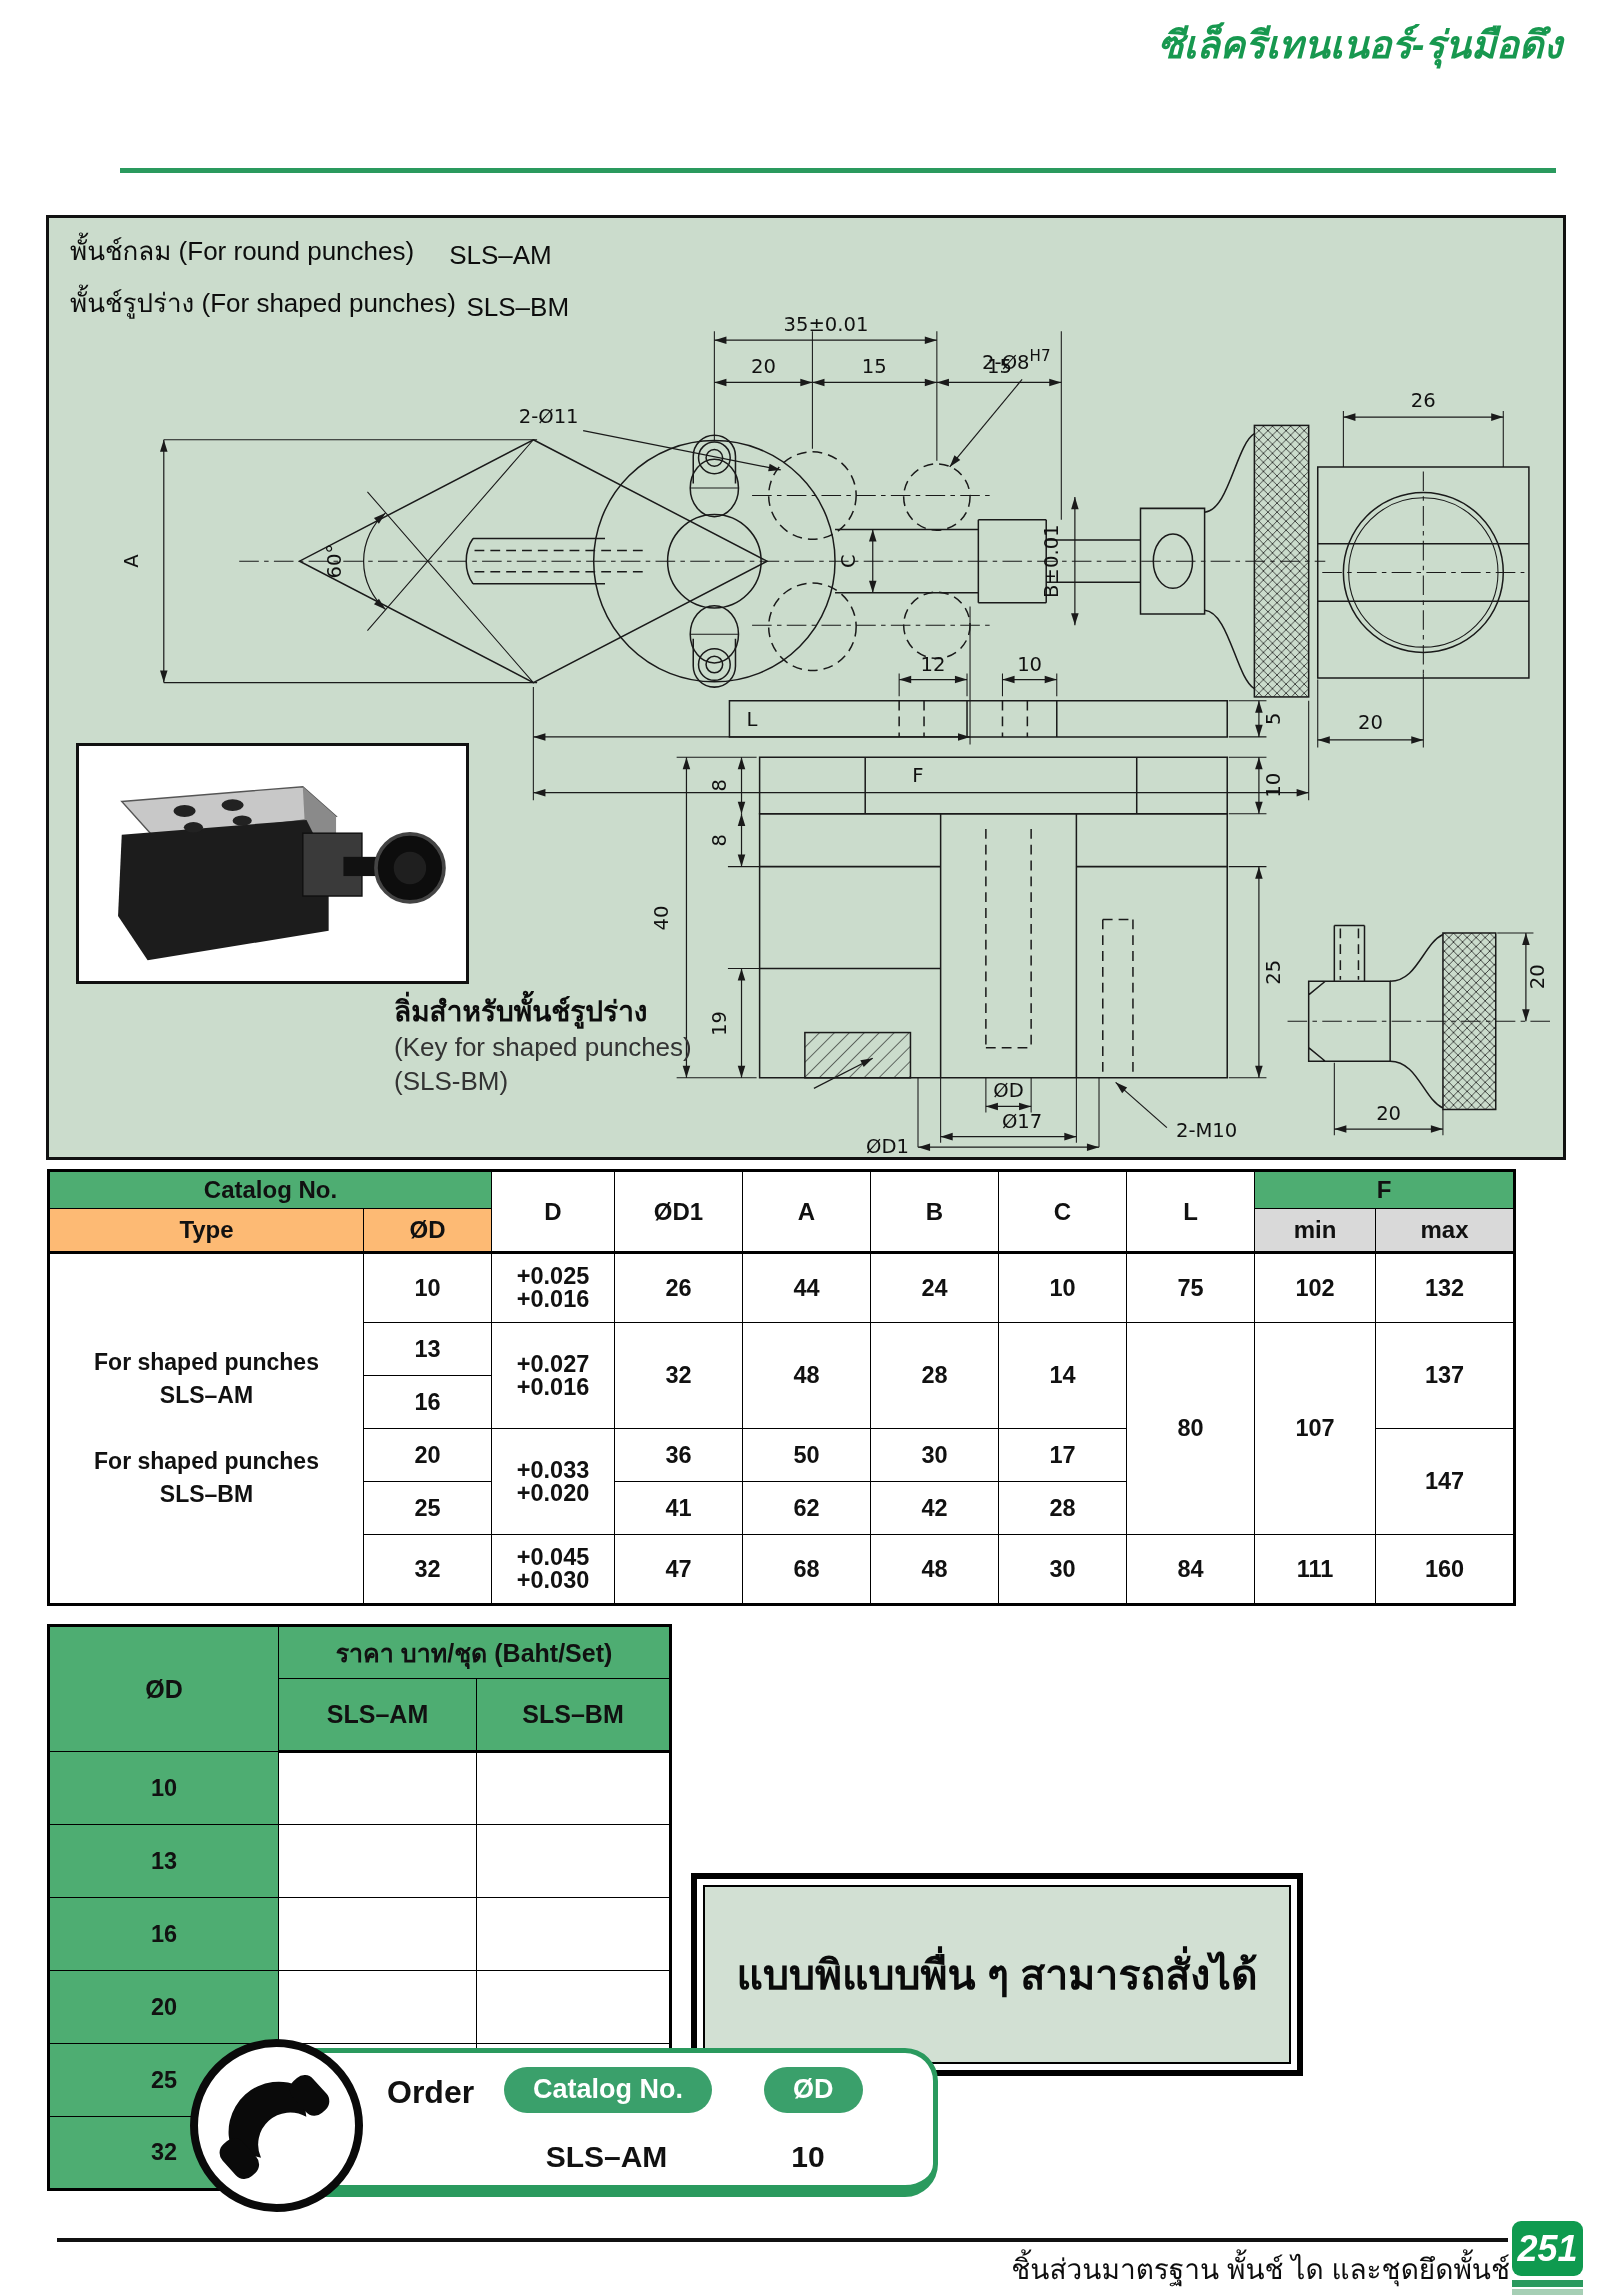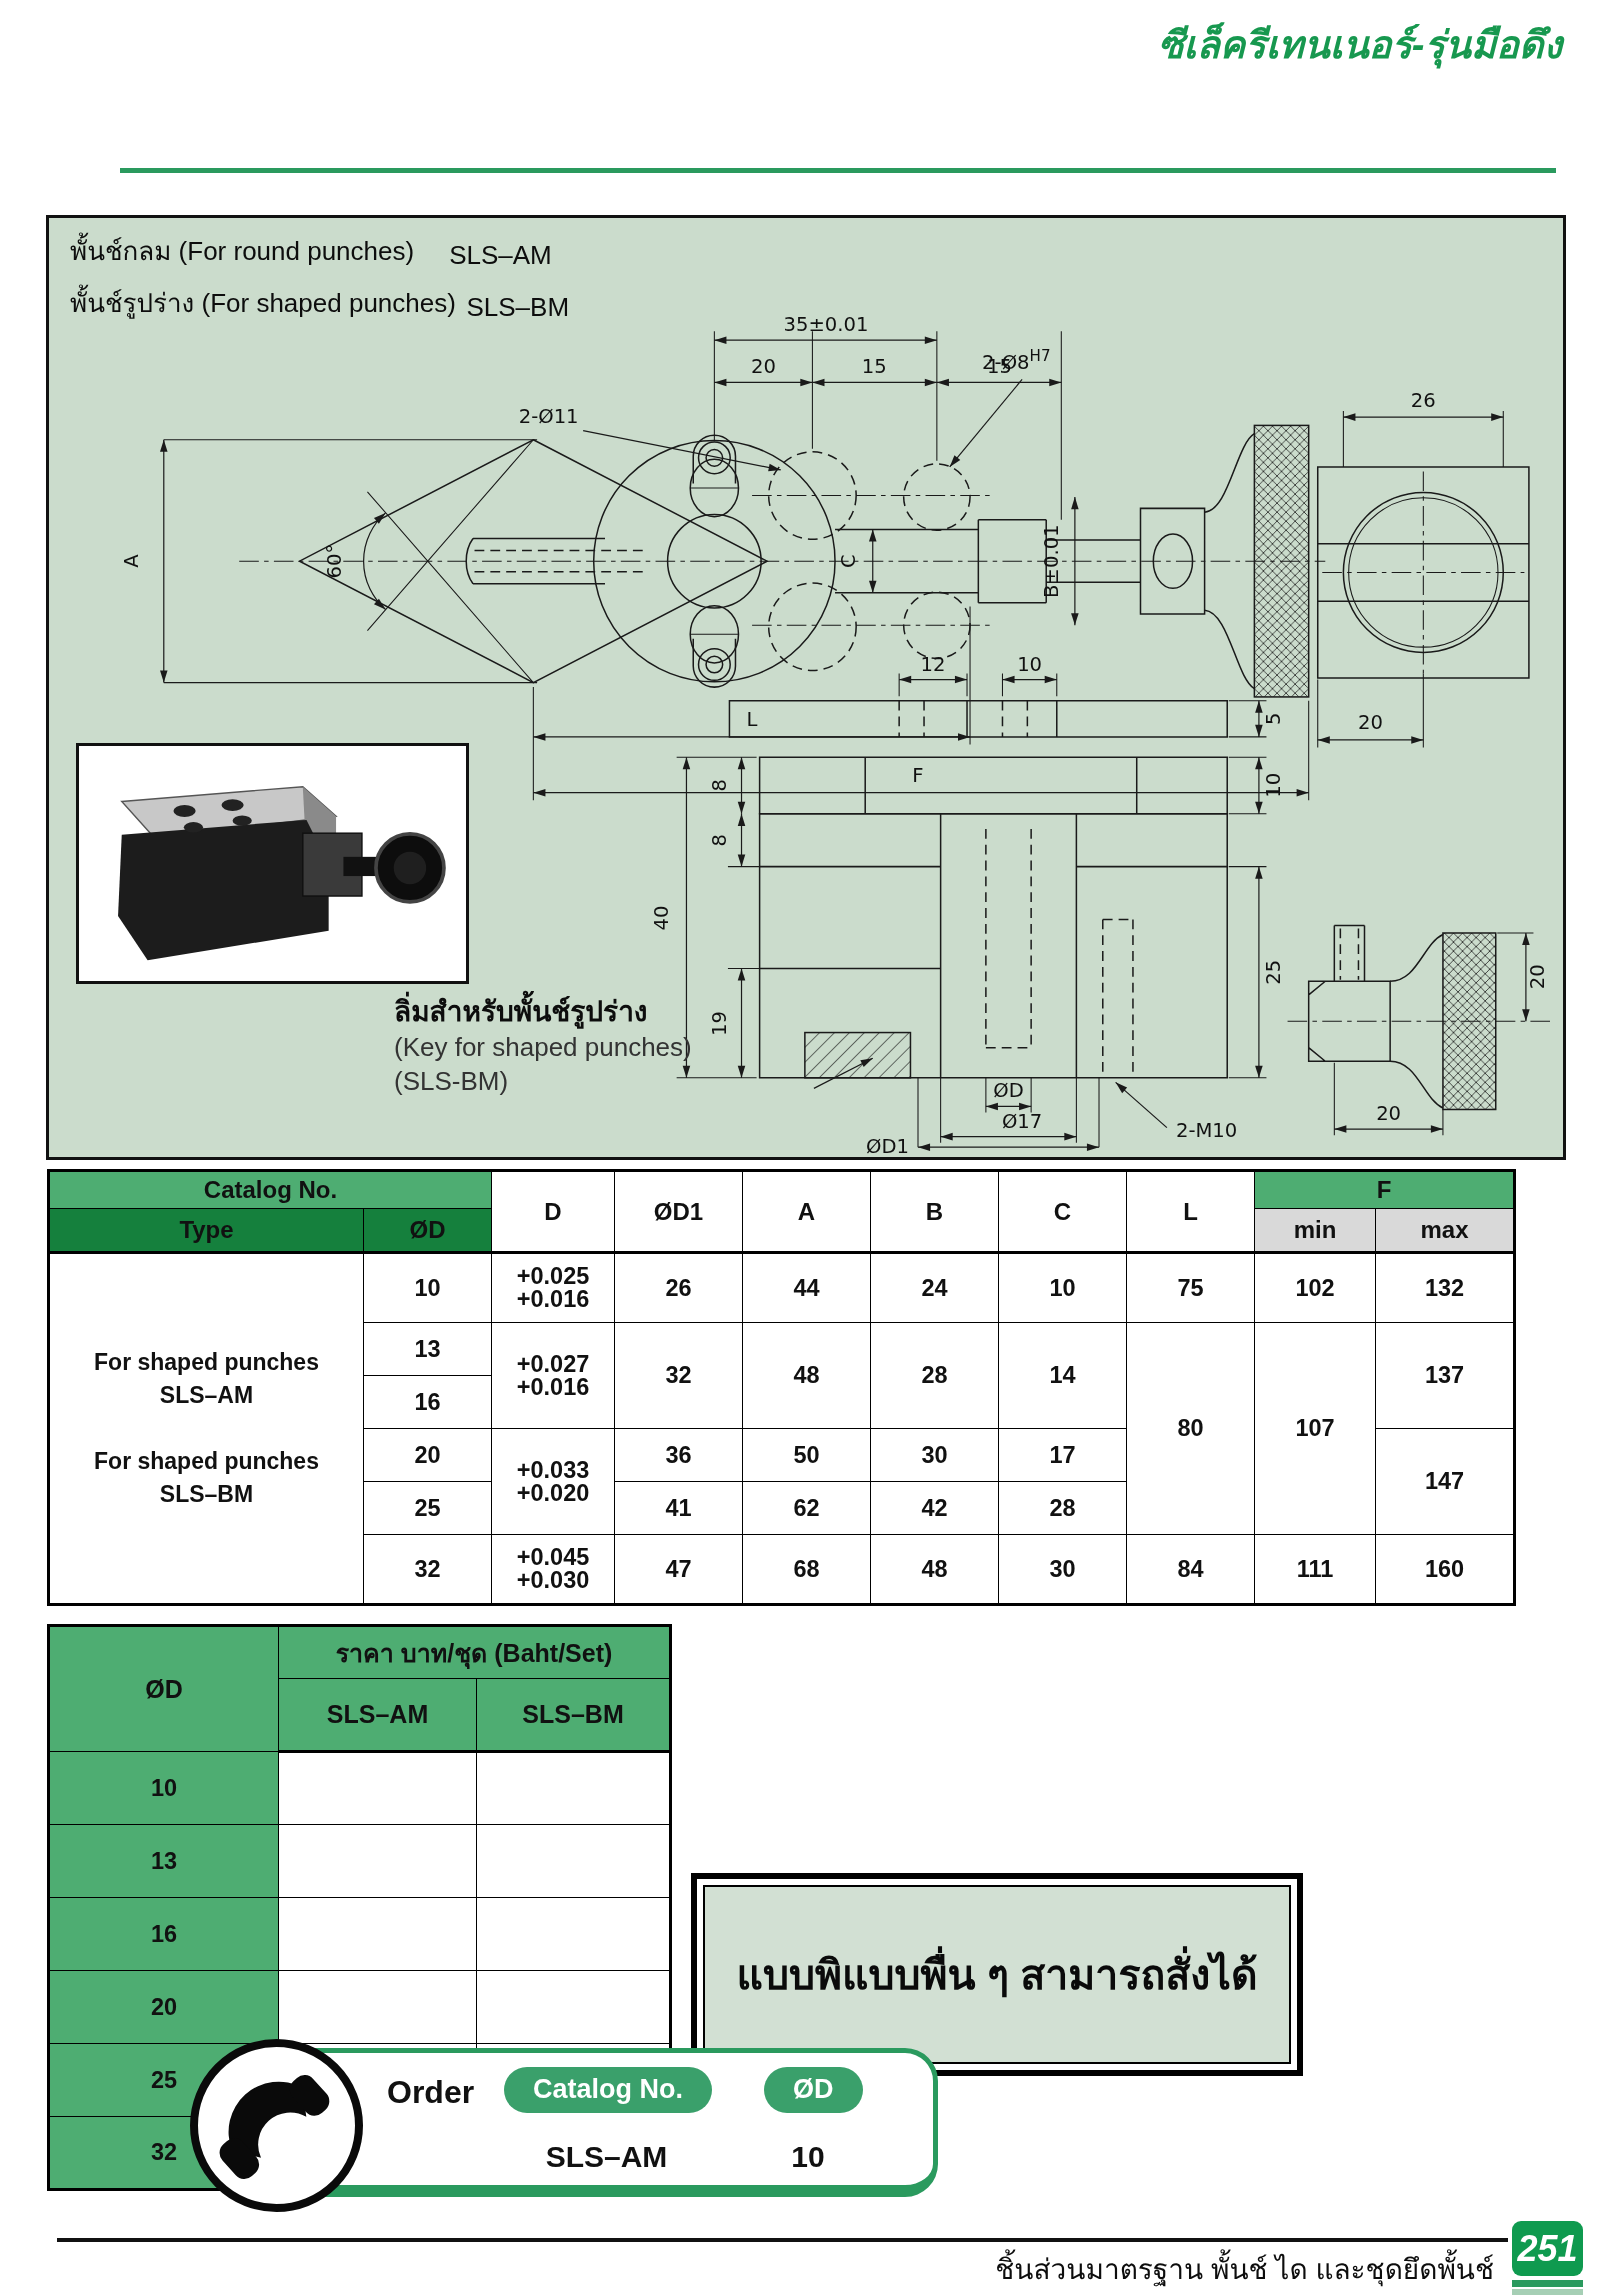--- a/index.html
+++ b/index.html
@@ -26,21 +26,21 @@
   .caption{position:absolute;left:345px;top:776px;z-index:3;}
   .caption .c1{font-size:28px;font-weight:bold;color:#0d0d0d;line-height:36px;}
   .caption .c2,.caption .c3{font-size:26px;color:#333;line-height:34px;}
   
   table{border-collapse:collapse;table-layout:fixed;}
   .spec{position:absolute;left:47px;top:1169px;width:1464px;border:3.8px solid #000;}
   .spec th,.spec td{border:1.5px solid #000;text-align:center;vertical-align:middle;padding:0;}
   .spec th{font-size:24px;font-weight:bold;}
   .spec td{font-size:23.5px;font-weight:bold;}
   .green{background:#4ead72;}
-  .gray{background:#15803d;}
+  .gray{background:#fdba74;}
   .lgray{background:#d9d9d9;}
   .h2 th{border-bottom:3.8px solid #000;}
   th.sp2{border-bottom:3.8px solid #000;}
   .tol{font-size:18px;font-weight:normal;line-height:23px;}
   .typecell div{line-height:33px;font-size:23px;}
   .typecell .gap{height:33px;}
   
   .price{position:absolute;left:47px;top:1624px;width:622px;border:3.8px solid #000;}
   .price th,.price td{border:1.9px solid #000;text-align:center;vertical-align:middle;padding:0;}
   .price th{font-size:25px;font-weight:bold;}
@@ -53,21 +53,21 @@
   
   .order{position:absolute;left:267px;top:2048px;width:671px;height:149px;background:#fff;border:5.3px solid #2a9a5e;border-bottom-width:12px;border-radius:33px;box-sizing:border-box;z-index:1;}
   .phone{position:absolute;left:190px;top:2039px;width:173px;height:173px;border-radius:50%;background:#fff;border:8.4px solid #0a0a0a;box-sizing:border-box;z-index:2;}
   .order-label{position:absolute;left:115px;top:21px;font-size:32px;font-weight:bold;color:#111;}
   .pill{position:absolute;top:13.7px;background:#3aa06b;color:#fff;font-size:27px;font-weight:bold;padding:7.6px 29px;border-radius:758px;}
   .pill.p1{left:232px;} .pill.p2{left:492px;}
   .oval{position:absolute;top:87px;font-size:30px;font-weight:bold;color:#111;text-align:center;}
   .oval.v1{left:232px;width:205px;} .oval.v2{left:492px;width:88px;}
   
   .fline{position:absolute;left:57px;top:2238px;width:1451px;height:3.8px;background:#111;}
-  .ftext{position:absolute;right:120px;top:2247px;font-size:28px;color:#0d0d0d;}
+  .ftext{position:absolute;right:104px;top:2247px;font-size:28px;color:#0d0d0d;}
   .badge{position:absolute;left:1512px;top:2221px;width:71px;height:55px;background:#0f9a4f;border-radius:9px;color:#fff;
          font-size:36px;font-weight:bold;font-style:italic;display:flex;align-items:center;justify-content:center;}
   .stripe{position:absolute;left:1512px;width:71px;height:6.8px;}
   .s1{top:2280px;background:#2a9a5e;} .s2{top:2289px;background:#a6cfb5;}
 </style>
 </head>
 <body>
 
 <div class="page">
 

